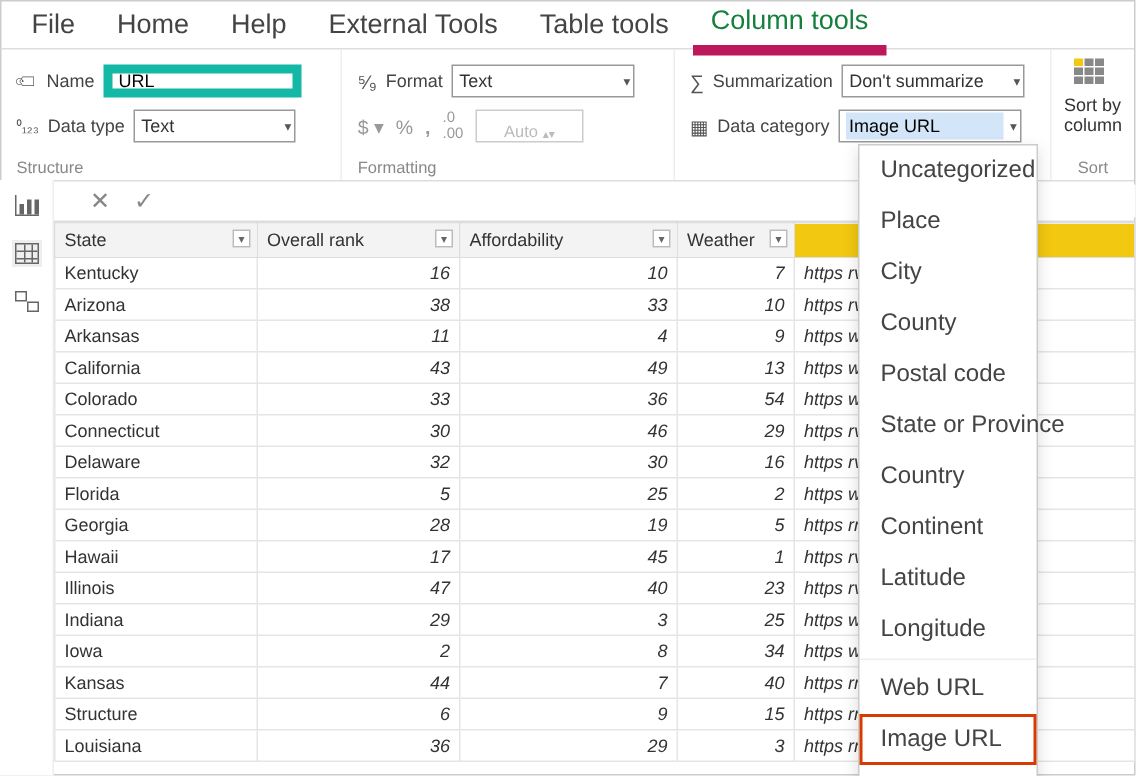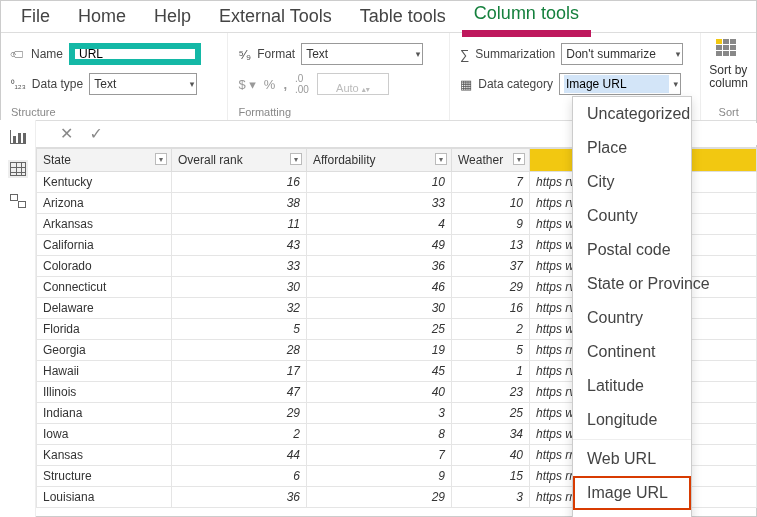--- a/index.html
+++ b/index.html
@@ -218,21 +218,21 @@
           <td>California</td>
           <td class="num">43</td>
           <td class="num">49</td>
           <td class="num">13</td>
           <td class="url">https                                   wikipedia/com</td>
         </tr>
         <tr>
           <td>Colorado</td>
           <td class="num">33</td>
           <td class="num">36</td>
-          <td class="num">37</td>
+          <td class="num">54</td>
           <td class="url">https                                   wikipedia/com</td>
         </tr>
         <tr>
           <td>Connecticut</td>
           <td class="num">30</td>
           <td class="num">46</td>
           <td class="num">29</td>
           <td class="url">https                                   rv.com/y4meX</td>
         </tr>
         <tr>

